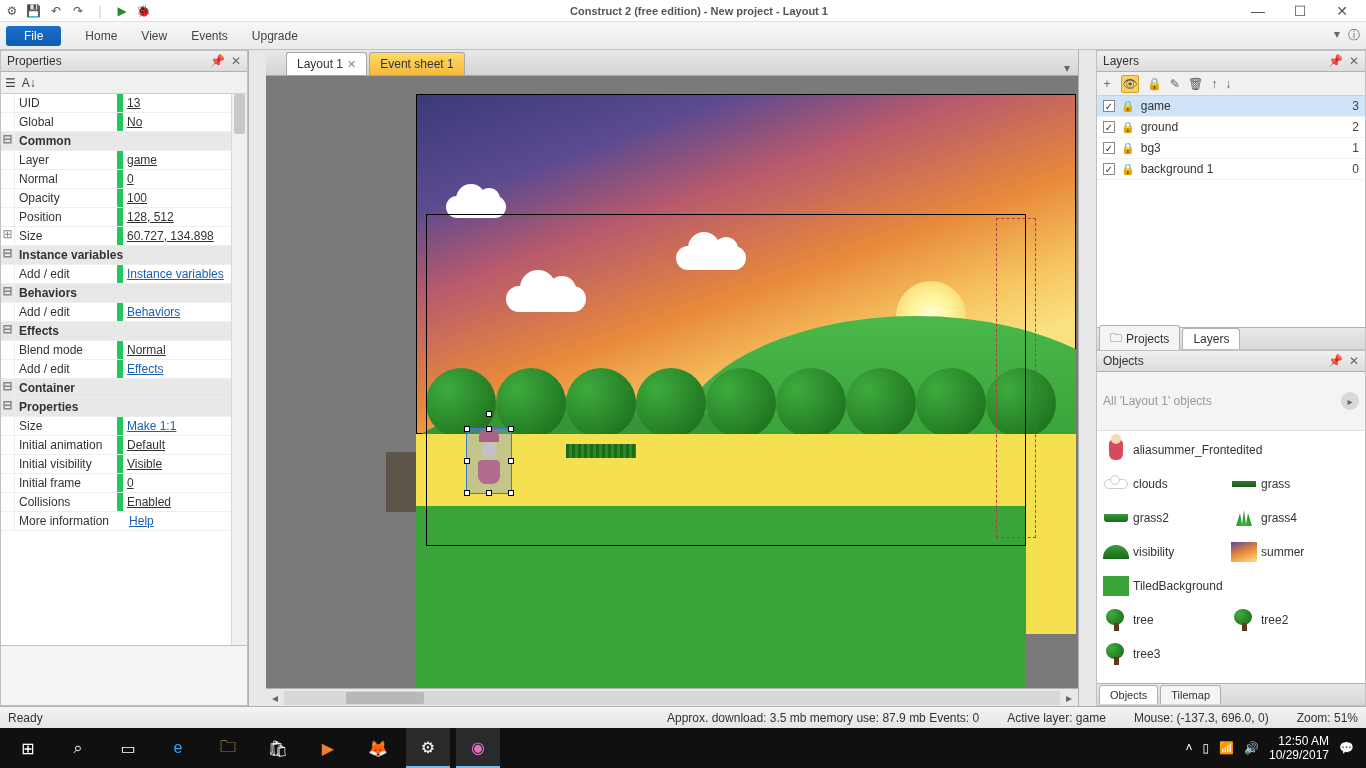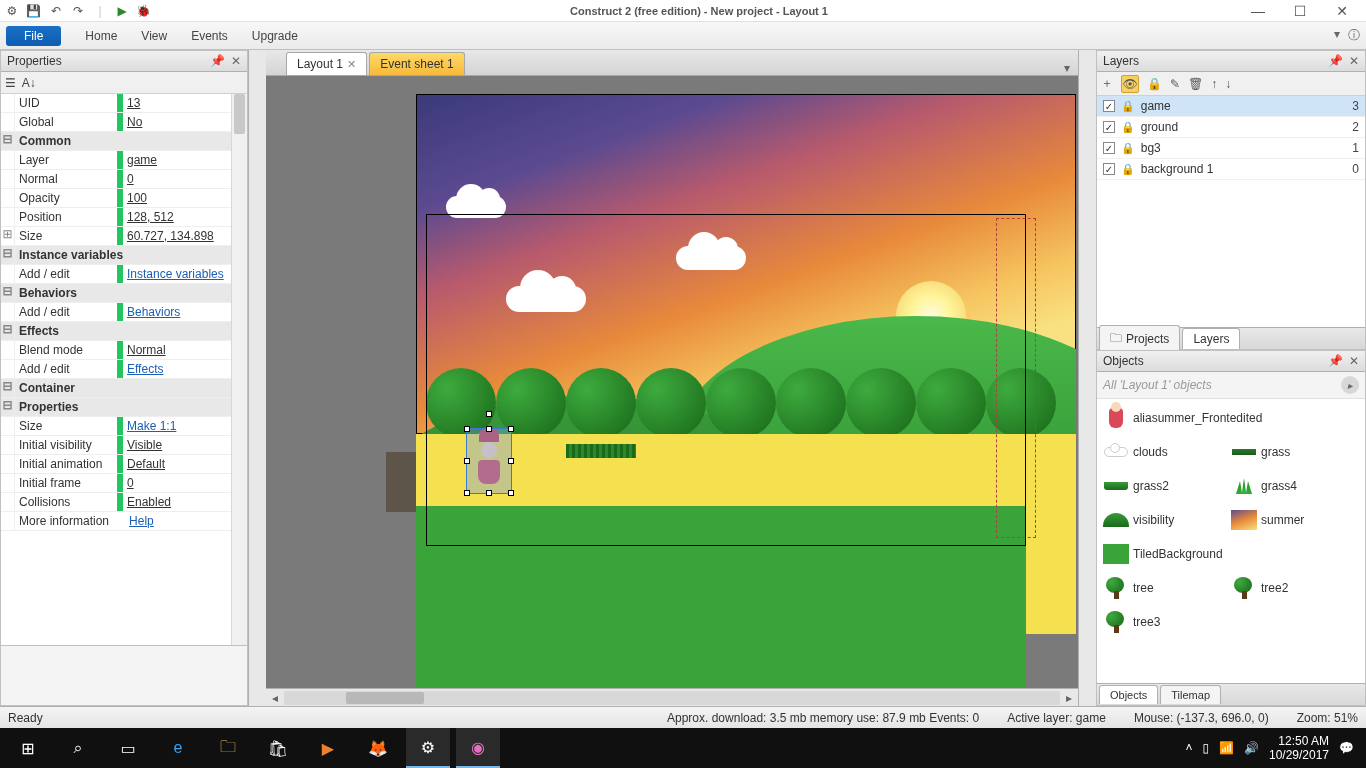--- a/index.html
+++ b/index.html
@@ -76,21 +76,21 @@
 .hscroll .thumb { position:absolute; left:8%; width:10%; top:1px; bottom:1px; background:#b8b8b8; border-radius:2px; }
 .vgutter { width:18px; background:#e8e8e8; border-left:1px solid #b0b0b0; }
 .right-col { width:270px; display:flex; flex-direction:column; }
 .layers-body { flex:1; background:#fff; overflow:auto; }
 .layers-tb { height:24px; background:#f0f0f0; border-bottom:1px solid #d0d0d0; display:flex; align-items:center; padding:0 4px; gap:8px; color:#555; }
 .layers-tb .eye { background:#f6d060; border:1px solid #d0a030; width:18px; height:18px; display:flex; align-items:center; justify-content:center; border-radius:2px; }
 .layer-row { display:flex; align-items:center; padding:3px 6px; gap:6px; border-bottom:1px solid #f0f0f0; color:#333; }
 .layer-row.sel { background:#d0e4f8; }
 .layer-row .num { margin-left:auto; color:#444; }
 .objects-body { flex:1; background:#fff; overflow:auto; display:flex; flex-wrap:wrap; padding:4px; gap:4px; align-content:flex-start; }
-.obj-filter { padding:4px 6px; color:#999; border-bottom:1px solid #e0e0e0; display:flex; align-items:center;font-style:italic; }
+.obj-filter { padding:20px 6px; color:#999; border-bottom:1px solid #e0e0e0; display:flex; align-items:center; }
 .obj-filter .go { margin-left:auto; width:18px; height:18px; border-radius:50%; background:#d8d8d8; display:flex; align-items:center; justify-content:center; color:#666; font-size:10px; }
 .obj-item { width:124px; height:30px; display:flex; align-items:center; gap:4px; padding:2px; color:#333; }
 .obj-item.wide { width:252px; }
 .obj-thumb { width:26px; height:24px; display:flex; align-items:center; justify-content:center; }
 .panel-tabs { height:22px; background:linear-gradient(#e8e8e8,#d8d8d8); border-top:1px solid #b0b0b0; display:flex; align-items:center; }
 .panel-tabs .ptab { padding:3px 10px; border:1px solid #b0b0b0; border-bottom:none; background:#f4f4f4; color:#333; font-size:11px; border-radius:3px 3px 0 0; margin-left:2px; display:flex; align-items:center; gap:4px; }
 .panel-tabs .ptab.active { background:#fff; }
 .statusbar { height:22px; background:linear-gradient(#f4f4f4,#e4e4e4); border-top:1px solid #b0b0b0; display:flex; align-items:center; padding:0 8px; color:#333; font-size:11px; gap:28px; }
 .statusbar .seg { white-space:nowrap; }
 .statusbar .spacer { flex:1; }
@@ -229,27 +229,27 @@
           <div class="idcol">⊟</div>
           <div class="k" style="flex:1">Properties</div>
         </div>
         <div class="prop-row">
           <div class="idcol"></div>
           <div class="k">Size</div>
           <div class="v link">Make 1:1</div>
         </div>
         <div class="prop-row">
           <div class="idcol"></div>
+          <div class="k">Initial animation</div>
+          <div class="v">Default</div>
+        </div>
+        <div class="prop-row">
+          <div class="idcol"></div>
           <div class="k">Initial visibility</div>
           <div class="v">Visible</div>
-        </div>
-        <div class="prop-row">
-          <div class="idcol"></div>
-          <div class="k">Initial animation</div>
-          <div class="v">Default</div>
         </div>
         <div class="prop-row">
           <div class="idcol"></div>
           <div class="k">Initial frame</div>
           <div class="v">0</div>
         </div>
         <div class="prop-row">
           <div class="idcol"></div>
           <div class="k">Collisions</div>
           <div class="v">Enabled</div>

